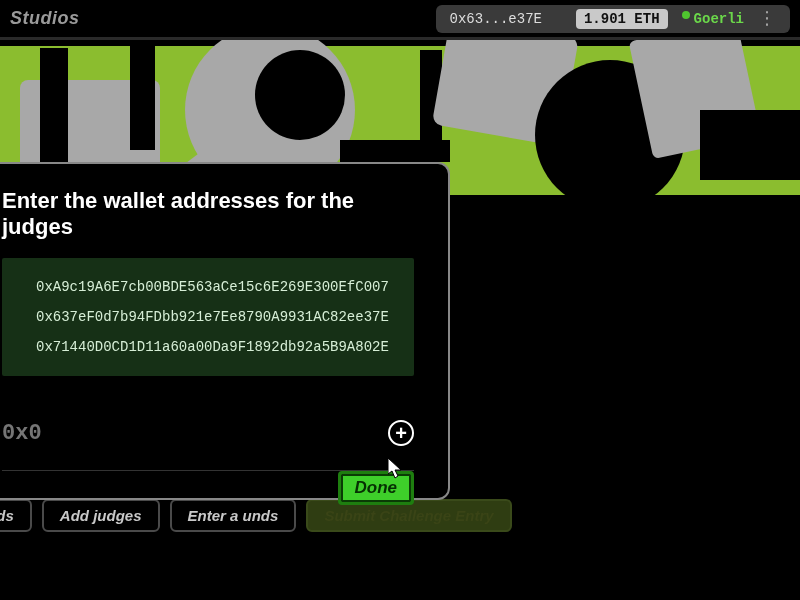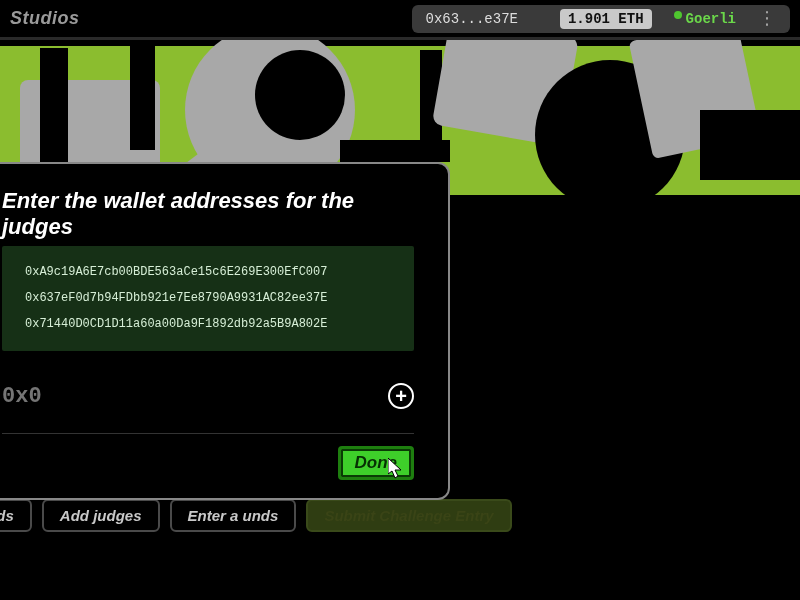--- a/index.html
+++ b/index.html
@@ -2,40 +2,40 @@
 <html><head>
 <meta charset="utf-8">
 <style>
   * { box-sizing: border-box; margin: 0; padding: 0; }
   html, body { width: 800px; height: 600px; overflow: hidden; background: #000; font-family: Arial, Helvetica, sans-serif; }
   body { position: relative; color: #ccc; }
 
   
   .topbar { position: absolute; top: 0; left: 0; right: 0; height: 40px; display: flex; align-items: center; justify-content: space-between; padding: 4px 10px; background: #000; border-bottom: 3px solid #2a2a2a; }
   .brand { font-weight: 900; font-style: italic; color: #9a9a9a; font-size: 18px; letter-spacing: 0.5px; }
-  .wallet { display: flex; align-items: center; gap: 16px; background: #3a3a3a; border-radius: 6px; padding: 4px 8px; font-family: "Courier New", monospace; font-size: 14px; }
+  .wallet { display: flex; align-items: center; gap: 8px; background: #3a3a3a; border-radius: 6px; padding: 4px 8px; font-family: "Courier New", monospace; font-size: 14px; }
   .wallet .addr { color: #ddd; padding: 2px 6px; }
   .wallet .bal { background: #c9c9c9; color: #111; padding: 2px 8px; border-radius: 4px; font-weight: bold; margin-left: 20px; }
   .wallet .net { display: flex; align-items: flex-start; gap: 4px; color: #6bd84a; font-weight: bold; margin-left: 6px; }
   .dot { width: 8px; height: 8px; border-radius: 50%; background: #4fc62f; display: inline-block; }
   .kebab { color: #aaa; font-size: 18px; padding: 0 6px; cursor: pointer; line-height: 1; }
 
   
   .hero { position: absolute; top: 40px; left: 0; right: 0; height: 165px; overflow: hidden; background: #000; }
   .hero svg { width: 100%; height: 100%; display: block; }
 
   
   .actionbar { position: absolute; bottom: 68px; left: -40px; display: flex; gap: 10px; }
   .pill { border: 2px solid #4a4a4a; color: #c8c8c8; background: #000; font-weight: 900; font-style: italic; padding: 6px 16px; border-radius: 6px; font-size: 15px; cursor: pointer; }
   .pill.primary { background: #2f3d12; border-color: #3a4a1a; color: #3a4416; cursor: default; }
 
   
   .modal { position: absolute; left: -40px; top: 162px; width: 490px; height: 338px; background: #000; border: 2px solid #888; border-radius: 12px; padding: 24px 34px 18px 40px; display: flex; flex-direction: column; }
-  .modal h2 { color: #fff; font-size: 22px; font-weight: 800; margin-bottom: 6px; font-style: italic; }
-  .addrlist { background: #163016; border-radius: 2px; padding: 14px 23px; font-family: "Courier New", monospace; font-size: 12px; color: #d6eed6; line-height: 2.15; margin-bottom: 16px; }
+  .modal h2 { color: #fff; font-size: 22px; font-weight: 800; margin-bottom: 18px; }
+  .addrlist { background: #163016; border-radius: 2px; padding: 14px 34px; font-family: "Courier New", monospace; font-size: 14px; color: #d6eed6; line-height: 2.15; margin-bottom: 28px; }
   .inputrow { display: flex; align-items: center; gap: 10px; border-bottom: 1px solid #333; padding: 6px 0 24px 0; margin-top: 10px; }
   .inputrow input { flex: 1; background: transparent; border: none; outline: none; color: #6a6a6a; font-family: "Courier New", monospace; font-size: 22px; font-weight: bold; }
   .addbtn { width: 26px; height: 26px; border: 2.5px solid #fff; border-radius: 50%; display: flex; align-items: center; justify-content: center; color: #fff; font-size: 20px; font-weight: bold; cursor: pointer; background: transparent; line-height: 1; }
   .modal-footer { display: flex; justify-content: flex-end; margin-top: auto; }
   .done { background: #3ecf2a; border: 3px solid #1e7e0f; color: #063003; font-weight: 900; font-style: italic; font-size: 17px; padding: 4px 14px; border-radius: 4px; cursor: pointer; box-shadow: 0 0 0 2px #0a3b05 inset; }
 
   
   .cursor { position: absolute; left: 388px; top: 458px; pointer-events: none; }
 </style>
 </head>

